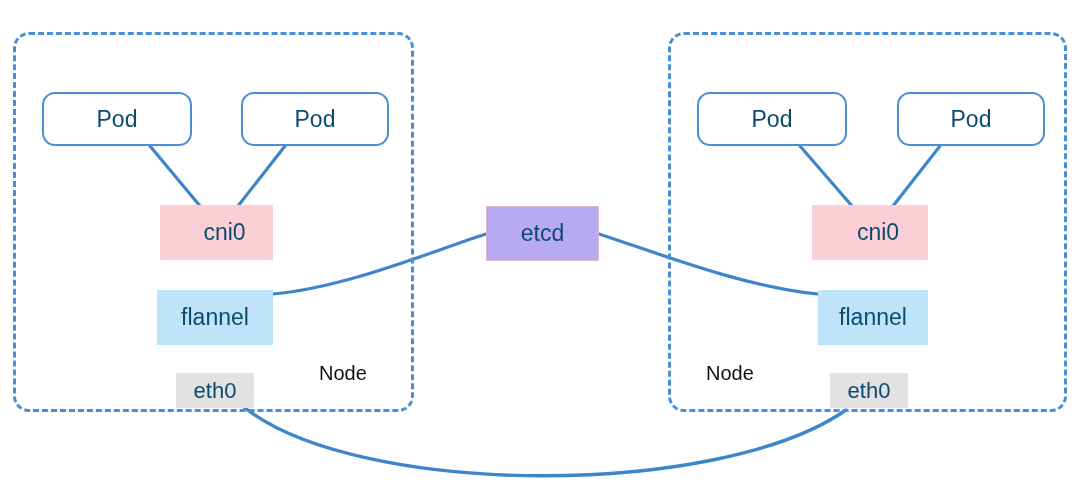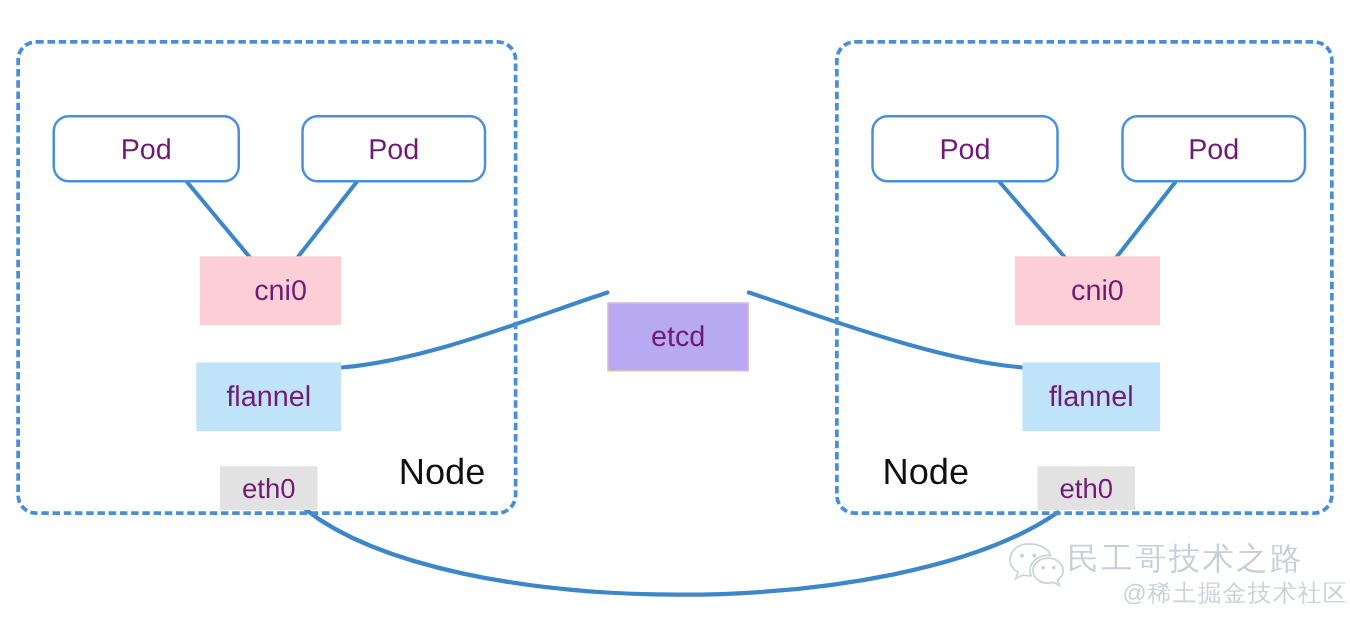--- a/index.html
+++ b/index.html
@@ -29,32 +29,32 @@
   }
   .node-group {
     position: absolute;
     border: 3px dashed #4a8fd4;
     border-radius: 16px;
     box-sizing: border-box;
     background: transparent;
   }
   .node-label {
     position: absolute;
-    font-size: 29px;
+    font-size: 20px;
     color: #111111;
     white-space: nowrap;
   }
   .box {
     position: absolute;
     box-sizing: border-box;
     display: flex;
     align-items: center;
     justify-content: center;
     font-size: 23px;
-    color: #701a75;
+    color: #0c4a6e;
     white-space: nowrap;
   }
   .pod-box {
     background: #ffffff;
     border: 2.6px solid #4a90d9;
     border-radius: 13px;
   }
   .cni-box {
     background: #fbcfd5;
     padding-left: 16px;
@@ -63,21 +63,20 @@
     background: #bfe3f8;
     justify-content: center;
   }
   .eth-box {
     background: #e2e2e2;
     font-size: 22px;
   }
   .etcd-box {
     background: #b7a9f2;
     border: 1.5px solid #e0b9c9;
-    margin-top: 36px;
   }
   #watermark {
     position: absolute;
     left: 802px;
     top: 428px;
     width: 272px;
     height: 64px;
     pointer-events: none;
   }
   .wm-main {
@@ -171,26 +170,14 @@
   <div class="box flannel-box" style="left:818px; top:290px; width:110px; height:55px;">
     <span>flannel</span>
   </div>
 
   <div class="box eth-box" style="left:830px; top:373px; width:78px; height:35px;">
     <span>eth0</span>
   </div>
 
   <div class="node-label" style="left:706px; top:362px;">Node</div>
 
-  <div id="watermark">
-    <svg class="wm-logo" viewBox="0 0 46 38" xmlns="http://www.w3.org/2000/svg">
-      <path d="M17 3 C8 3 2 9 2 16 C2 20 4.5 23.5 8.5 25.8 L6.5 31 L12.5 28 C14 28.4 15.5 28.6 17 28.6 C17.6 28.6 18.2 28.6 18.8 28.5 C18.3 27.2 18 25.9 18 24.5 C18 17.6 24.6 12.2 32.6 12.2 C33.2 12.2 33.8 12.25 34.4 12.3 C33 7 25.8 3 17 3 Z" fill="none" stroke="#cdd3d9" stroke-width="1.4"></path>
-      <circle cx="11.5" cy="12.5" r="1.7" fill="#cdd3d9"></circle>
-      <circle cx="21.5" cy="12.5" r="1.7" fill="#cdd3d9"></circle>
-      <path d="M32.6 14.5 C25.8 14.5 20.4 19 20.4 24.5 C20.4 30 25.8 34.5 32.6 34.5 C34 34.5 35.4 34.3 36.7 33.9 L41.5 36.3 L40 32 C42.8 30 44.5 27.4 44.5 24.5 C44.5 19 39.2 14.5 32.6 14.5 Z" fill="none" stroke="#cdd3d9" stroke-width="1.4"></path>
-      <circle cx="28.5" cy="22" r="1.5" fill="#cdd3d9"></circle>
-      <circle cx="37" cy="22" r="1.5" fill="#cdd3d9"></circle>
-    </svg>
-    <div class="wm-main">民工哥技术之路</div>
-    <div class="wm-sub">@稀土掘金技术社区</div>
-  </div>
 
 </div>
 
 </body></html>

